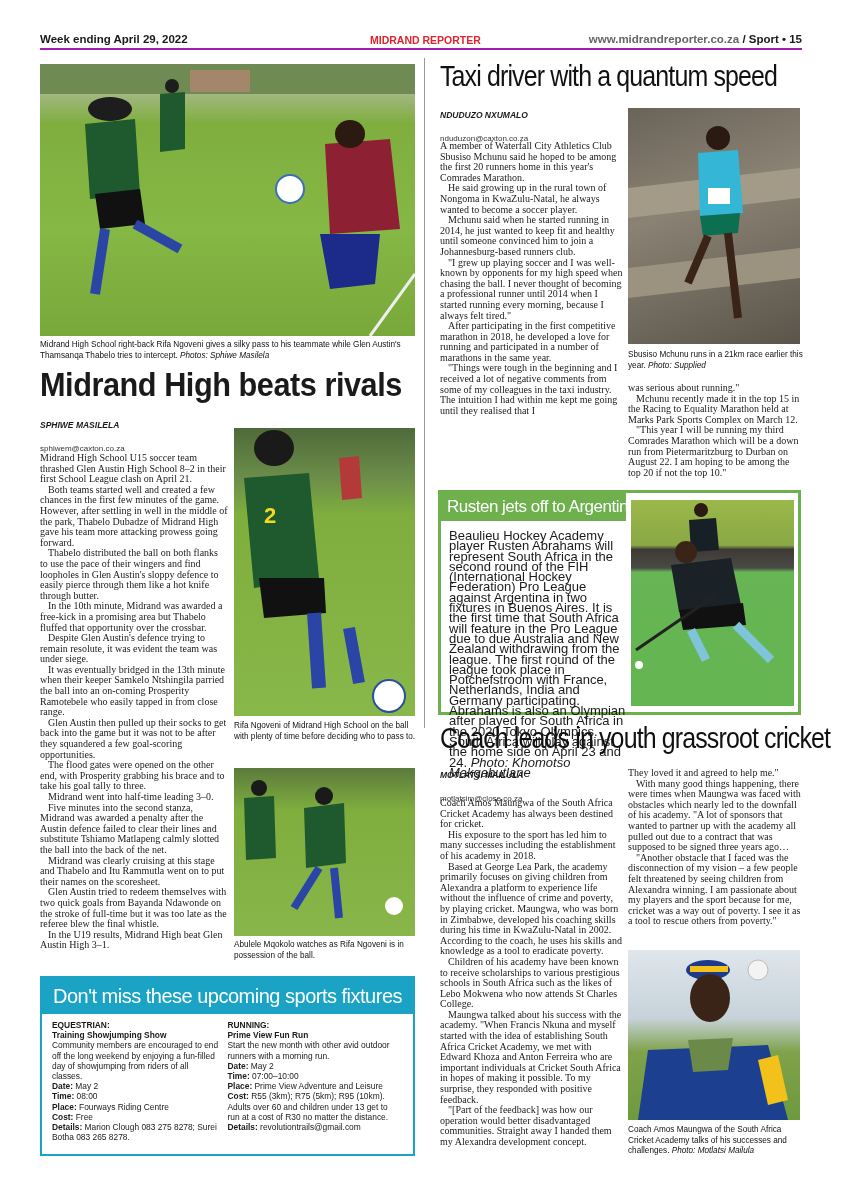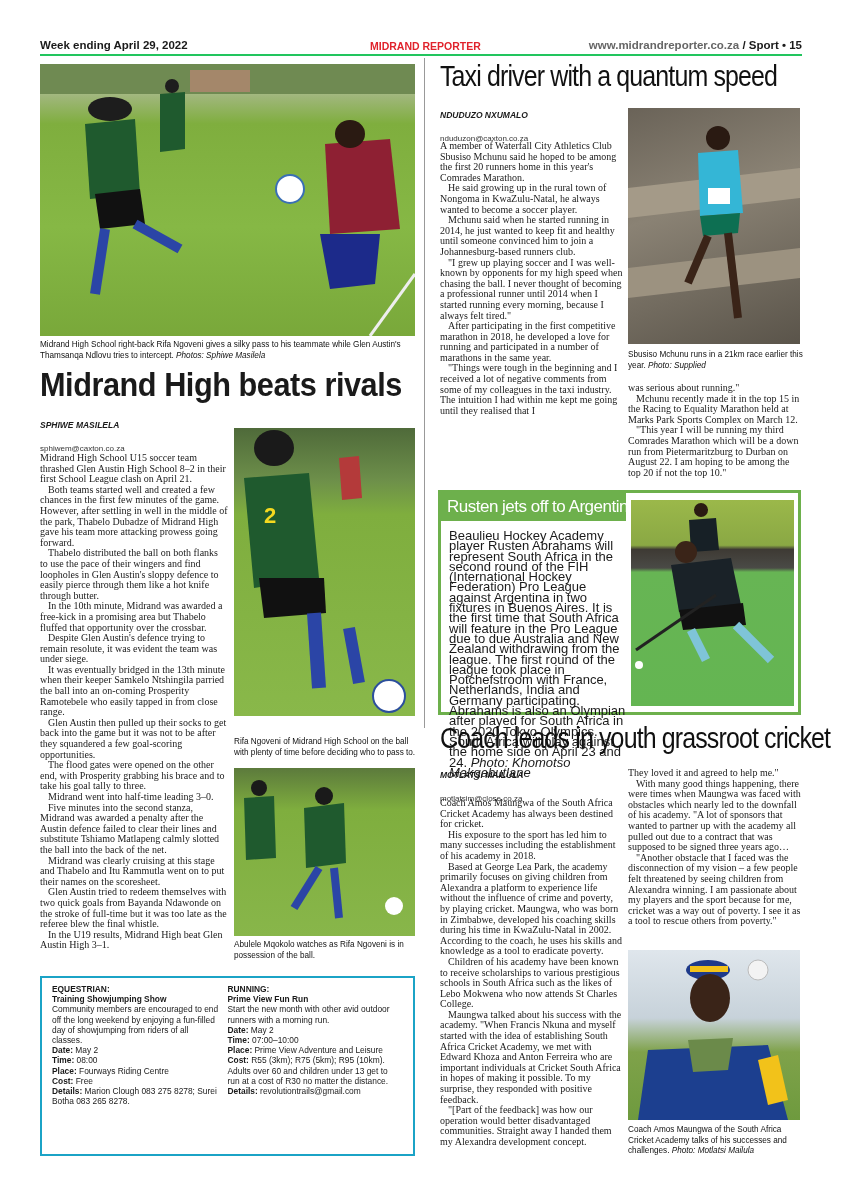--- a/index.html
+++ b/index.html
@@ -1,18 +1,18 @@
 <!DOCTYPE html>
 <html><head>
 <meta charset="utf-8">
 <style>
   * { box-sizing: border-box; margin: 0; padding: 0; }
   body { width: 842px; height: 1191px; background: #fff; position: relative; overflow: hidden; font-family: "Liberation Serif", serif; color: #1a1a1a; }
   .abs { position: absolute; }
-  .header { left: 40px; top: 36px; width: 762px; height: 20px; border-bottom: 2px solid #22c55e; font-family: "Liberation Sans", sans-serif; font-weight: bold; font-size: 11.5px; }
+  .header { left: 40px; top: 30px; width: 762px; height: 20px; border-bottom: 2px solid #a21caf; font-family: "Liberation Sans", sans-serif; font-weight: bold; font-size: 11.5px; }
   .header .left { position: absolute; left: 0; top: 3px; }
   .header .mid { position: absolute; left: 330px; top: 4px; color: #e0232c; font-size: 10.5px; }
   .header .right { position: absolute; right: 0; top: 3px; }
   .header .url { color: #666; font-weight: bold; }
   .photo { overflow: hidden; }
   .caption { font-family: "Liberation Sans", sans-serif; font-size: 8.2px; line-height: 10.5px; color: #111; }
   .caption i { }
   .headline-big { font-family: "Liberation Sans", sans-serif; font-weight: bold; font-size: 33px; letter-spacing: -0.5px; transform: scaleX(0.93); transform-origin: left; white-space: nowrap; }
   .headline { font-family: "Liberation Sans", sans-serif; font-size: 29px; letter-spacing: -1px; transform: scaleX(0.86); transform-origin: left; white-space: nowrap; color: #111; }
   .byline { font-family: "Liberation Sans", sans-serif; font-weight: bold; font-style: italic; font-size: 8.5px; }
@@ -50,21 +50,21 @@
     <line x1="95" y1="160" x2="140" y2="185" stroke="#2b45a6" stroke-width="10"></line>
     <circle cx="250" cy="125" r="14" fill="#fff" stroke="#3a6fb5" stroke-width="2"></circle>
     <path d="M285 80 L350 75 L360 165 L290 170 Z" fill="#8e2033"></path>
     <ellipse cx="310" cy="70" rx="15" ry="14" fill="#2a1a12"></ellipse>
     <path d="M280 170 L340 170 L335 220 L290 225 Z" fill="#1c2a8a"></path>
     <path d="M120 30 L145 28 L145 85 L120 88 Z" fill="#1f5a2e"></path>
     <circle cx="132" cy="22" r="7" fill="#1d1d1d"></circle>
   </svg>
 </div>
 <div class="abs caption" style="left:40px;top:340px;width:378px;">
-  <span>Midrand High School right-back Rifa Ngoveni gives a silky pass to his teammate while Glen Austin's Thamsanqa Ndlovu tries to intercept.</span> <i>Photos: Sphiwe Masilela</i>
+  <span>Midrand High School right-back Rifa Ngoveni gives a silky pass to his teammate while Glen Austin's Thamsanqa Thabelo tries to intercept.</span> <i>Photos: Sphiwe Masilela</i>
 </div>
 
 <div class="abs headline-big" style="left:40px;top:366px;">Midrand High beats rivals</div>
 
 <div class="abs" style="left:40px;top:420px;">
   <div class="byline">SPHIWE MASILELA</div>
   <div class="email">sphiwem@caxton.co.za</div>
 </div>
 
 <div class="abs body" style="left:40px;top:453px;width:188px;">
@@ -88,36 +88,37 @@
     <ellipse cx="40" cy="20" rx="20" ry="18" fill="#1a1a1a"></ellipse>
     <path d="M10 50 L75 45 L85 150 L20 160 Z" fill="#1f5a2e"></path>
     <text x="30" y="95" font-size="22" fill="#f5d91f" font-family="Liberation Sans, sans-serif" font-weight="bold">2</text>
     <path d="M25 150 L90 150 L92 185 L30 190 Z" fill="#111"></path>
     <line x1="80" y1="185" x2="85" y2="260" stroke="#2b45a6" stroke-width="14"></line>
     <line x1="115" y1="200" x2="125" y2="255" stroke="#2b45a6" stroke-width="12"></line>
     <circle cx="155" cy="268" r="16" fill="#fff" stroke="#2c4f9c" stroke-width="2"></circle>
     <path d="M105 30 L125 28 L128 70 L108 72 Z" fill="#b43a3a"></path>
   </svg>
 </div>
-<div class="abs caption" style="left:234px;top:721px;width:182px;margin-top:16px;">Rifa Ngoveni of Midrand High School on the ball with plenty of time before deciding who to pass to.</div>
+<div class="abs caption" style="left:234px;top:721px;width:182px;">Rifa Ngoveni of Midrand High School on the ball with plenty of time before deciding who to pass to.</div>
 
 <div class="abs photo" style="left:234px;top:768px;width:181px;height:168px;background:linear-gradient(180deg,#5c7a3c 0%,#7fae3e 25%,#88b64a 100%);">
   <svg width="181" height="168" viewBox="0 0 181 168">
     <path d="M10 30 L40 28 L42 90 L12 92 Z" fill="#1f5a2e"></path>
     <circle cx="25" cy="20" r="8" fill="#1a1a1a"></circle>
     <path d="M70 40 L110 35 L112 95 L72 100 Z" fill="#1f5a2e"></path>
     <circle cx="90" cy="28" r="9" fill="#1a1a1a"></circle>
     <line x1="85" y1="100" x2="60" y2="140" stroke="#2b45a6" stroke-width="8"></line>
     <line x1="100" y1="100" x2="105" y2="150" stroke="#2b45a6" stroke-width="8"></line>
     <circle cx="160" cy="138" r="9" fill="#fff"></circle>
   </svg>
 </div>
 <div class="abs caption" style="left:234px;top:940px;width:182px;">Abulele Mqokolo watches as Rifa Ngoveni is in possession of the ball.</div>
 
 <div class="abs fixtures">
+  <div class="title">Don't miss these upcoming sports fixtures</div>
   <div class="cols">
     <div class="col">
       <div><b>EQUESTRIAN:</b></div>
       <div><b>Training Showjumping Show</b></div>
       <div>Community members are encouraged to end off the long weekend by enjoying a fun-filled day of showjumping from riders of all classes.</div>
       <div><b>Date:</b> <span>May 2</span></div>
       <div><b>Time:</b> <span>08:00</span></div>
       <div><b>Place:</b> <span>Fourways Riding Centre</span></div>
       <div><b>Cost:</b> <span>Free</span></div>
       <div><b>Details:</b> <span>Marion Clough 083 275 8278; Surei Botha 083 265 8278.</span></div>

